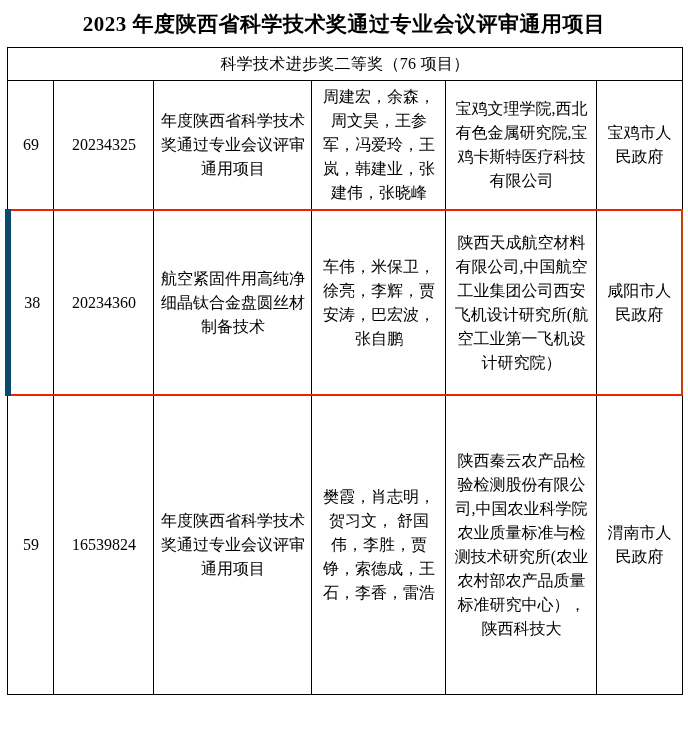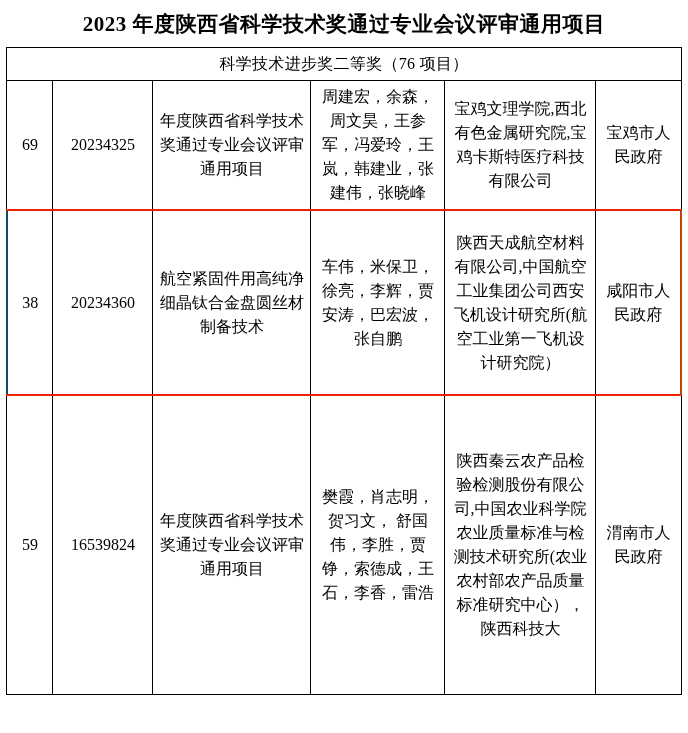--- a/index.html
+++ b/index.html
@@ -67,21 +67,21 @@
   td.center-text {
     text-align: center;
     line-height: 1.55;
   }
   
   tr.highlight-row td {
     border-top: 2px solid #ee2200;
     border-bottom: 2px solid #ee2200;
   }
   tr.highlight-row td:first-child {
-    border-left: 2px solid #0c4a6e;
+    border-left: 6px solid #0c4a6e;
   }
   tr.highlight-row td:last-child {
     border-right: 2px solid #c2410c;
   }
   .row-tall-1 td { height: 100px; }
   .row-tall-2 td { height: 175px; }
   .row-tall-3 td { height: 290px; }
 </style>
 </head>
 <body>

